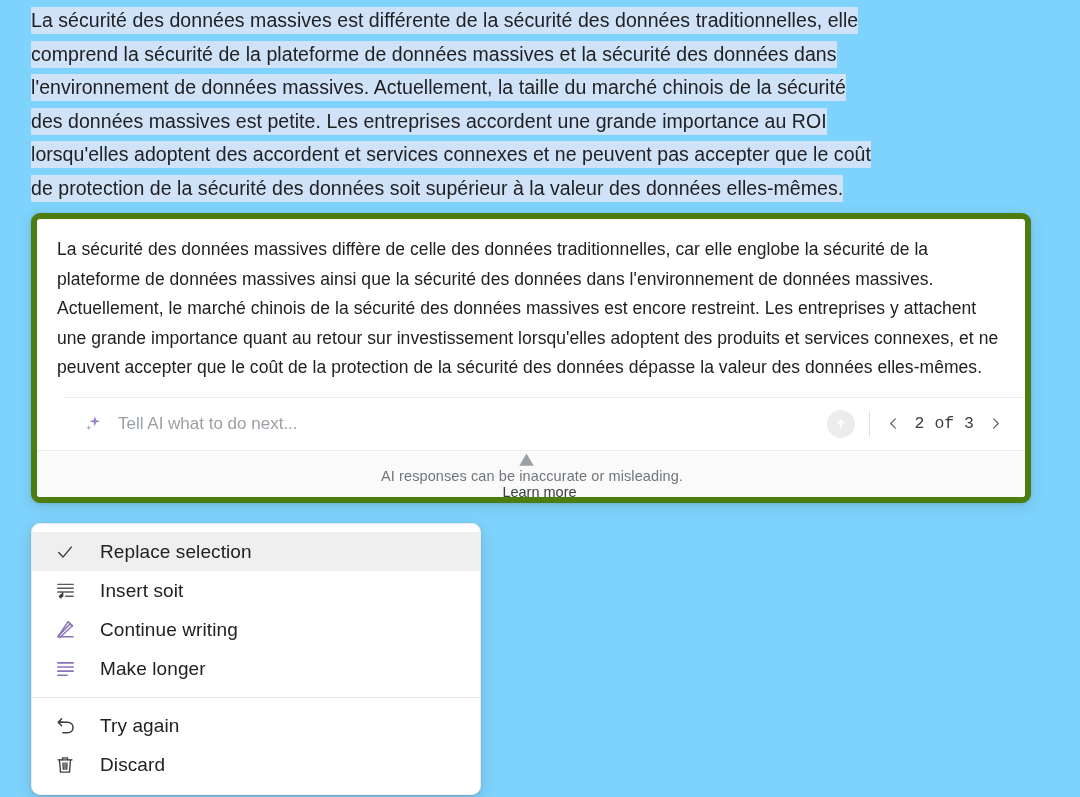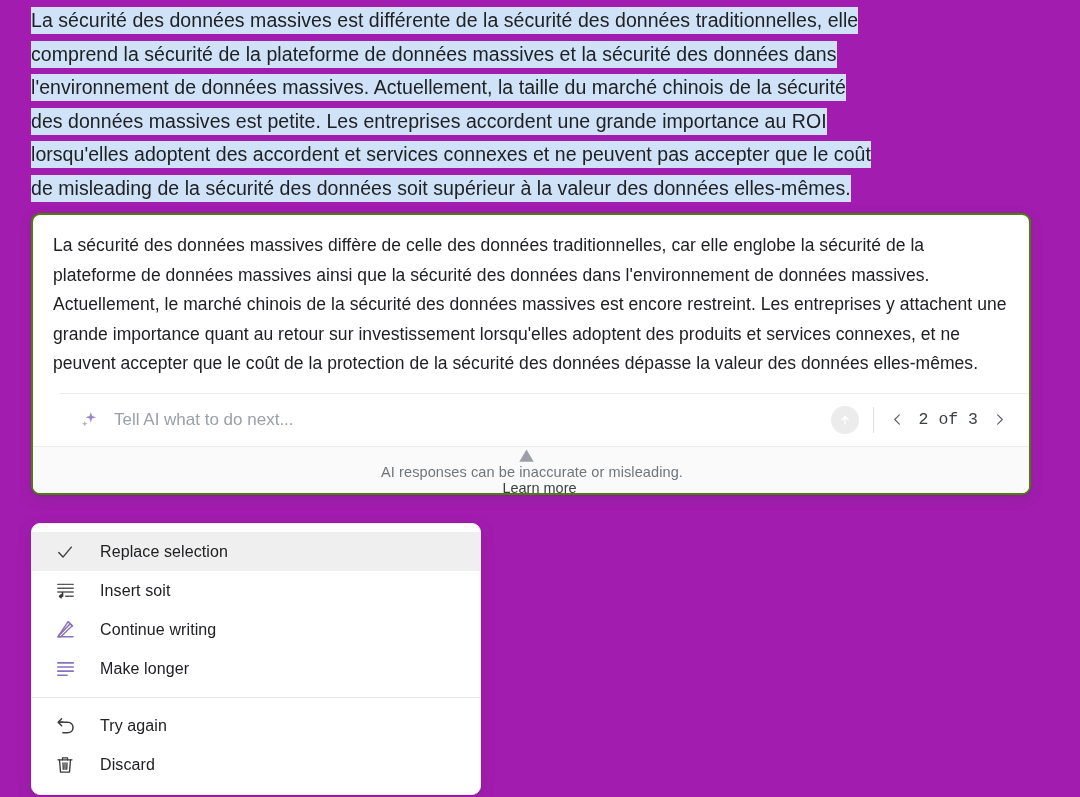--- a/index.html
+++ b/index.html
@@ -9,21 +9,21 @@
     height: 797px;
     background: #ffffff;
     font-family: "Liberation Sans", sans-serif;
     overflow: hidden;
   }
 
   #root {
     position: relative;
     width: 1080px;
     height: 797px;
-    background: #a21caf;
+    background: #7dd3fc;
   }
 
   
   .doc-selection {
     position: absolute;
     left: 31px;
     top: 4px;
     width: 980px;
     font-size: 19.5px;
     line-height: 33.6px;
@@ -41,21 +41,21 @@
     -webkit-box-decoration-break: clone;
   }
 
   
   .ai-card {
     position: absolute;
     left: 31px;
     top: 213px;
     width: 1000px;
     background: #ffffff;
-    border: 2px solid #4d7c0f;
+    border: 6px solid #4d7c0f;
     border-radius: 9px;
     box-shadow: 0 1px 3px rgba(60,64,67,0.16), 0 4px 14px rgba(60,64,67,0.14);
     overflow: hidden;
   }
 
   .ai-body {
     padding: 16px 20px 14px 20px;
     font-size: 17.5px;
     line-height: 29.5px;
     color: #202124;
@@ -203,21 +203,21 @@
   .menu-icon {
     width: 22px;
     height: 22px;
     flex: 0 0 22px;
     margin-right: 24px;
     display: flex;
     align-items: center;
     justify-content: center;
   }
   .menu-label {
-    font-size: 16px;
+    font-size: 19px;
     color: #202124;
     letter-spacing: 0.1px;
     text-align: right;
   }
   .menu-divider {
     height: 1px;
     background: #e8e8e8;
     margin: 9px 0 8px 0;
   }
 </style>
@@ -225,21 +225,21 @@
 <body>
 
 <div id="root">
 
   <div class="doc-selection">
     <span class="sel-line"><span>La sécurité des données massives est différente de la sécurité des données traditionnelles, elle</span></span>
     <span class="sel-line"><span>comprend la sécurité de la plateforme de données massives et la sécurité des données dans</span></span>
     <span class="sel-line"><span>l'environnement de données massives. Actuellement, la taille du marché chinois de la sécurité</span></span>
     <span class="sel-line"><span>des données massives est petite. Les entreprises accordent une grande importance au ROI</span></span>
     <span class="sel-line"><span>lorsqu'elles adoptent des accordent et services connexes et ne peuvent pas accepter que le coût</span></span>
-    <span class="sel-line"><span>de misleading de la sécurité des données soit supérieur à la valeur des données elles-mêmes.</span></span>
+    <span class="sel-line"><span>de protection de la sécurité des données soit supérieur à la valeur des données elles-mêmes.</span></span>
   </div>
 
   <div class="ai-card">
 
     <div class="ai-body">La sécurité des données massives diffère de celle des données traditionnelles, car elle englobe la sécurité de la plateforme de données massives ainsi que la sécurité des données dans l'environnement de données massives. Actuellement, le marché chinois de la sécurité des données massives est encore restreint. Les entreprises y attachent une grande importance quant au retour sur investissement lorsqu'elles adoptent des produits et services connexes, et ne peuvent accepter que le coût de la protection de la sécurité des données dépasse la valeur des données elles-mêmes.</div>
 
     <div class="ai-prompt-row">
       <svg class="sparkle-icon" viewBox="0 0 24 24">
         <path d="M14 3.2 L15.35 7.55 L19.7 8.9 L15.35 10.25 L14 14.6 L12.65 10.25 L8.3 8.9 L12.65 7.55 Z" fill="#9b86c9"></path>
         <path d="M7.4 13.1 L8.15 15.35 L10.4 16.1 L8.15 16.85 L7.4 19.1 L6.65 16.85 L4.4 16.1 L6.65 15.35 Z" fill="#b6a6d8"></path>

